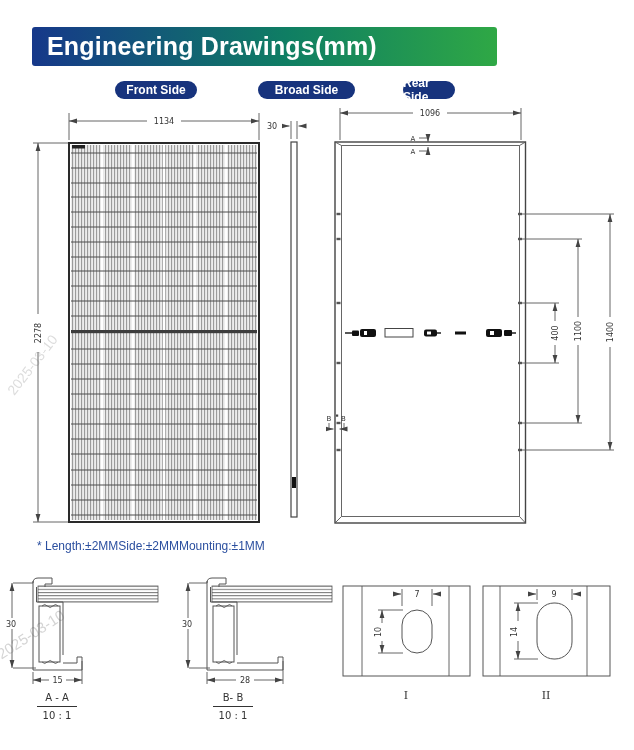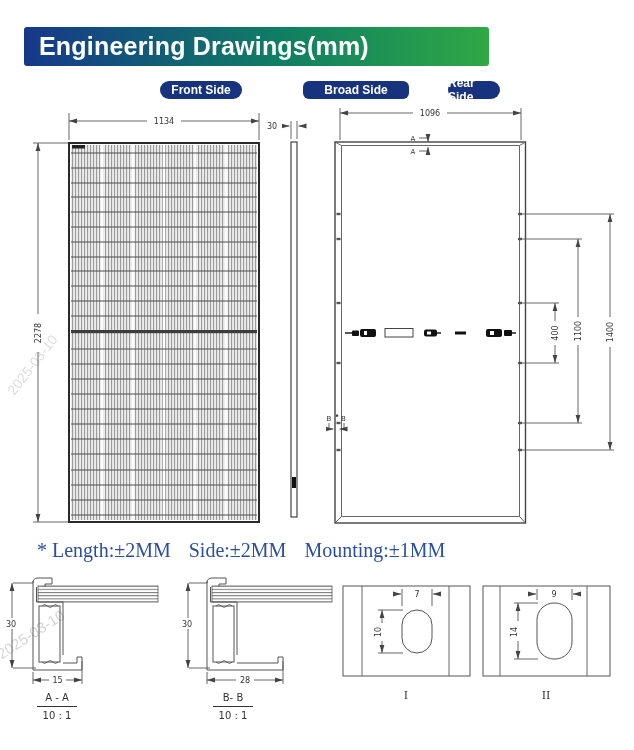--- a/index.html
+++ b/index.html
@@ -1,28 +1,28 @@
 <!DOCTYPE html>
 <html><head>
 <meta charset="utf-8">
 <style>
   html,body{margin:0;padding:0;background:#fff;}
   .canvas{position:relative;width:634px;height:750px;background:#fff;overflow:hidden;
           font-family:"Liberation Sans",sans-serif;}
-  .header{position:absolute;left:24px;top:27px;width:465px;height:39px;border-radius:3px;
+  .header{position:absolute;left:32px;top:27px;width:465px;height:39px;border-radius:3px;
           background:linear-gradient(90deg,#16388a 0%,#0f7e63 55%,#2fa845 100%);
           display:flex;align-items:center;padding-left:15px;box-sizing:border-box;}
   .header h1{margin:0;color:#fff;font-size:25px;font-weight:bold;letter-spacing:.2px;}
   .pill{position:absolute;top:81px;height:18px;border-radius:9px;background:#17337d;color:#fff;
-        font-size:12px;font-weight:bold;display:flex;align-items:center;justify-content:center;margin-left:45px;}
+        font-size:12px;font-weight:bold;display:flex;align-items:center;justify-content:center;}
   .pill-front{left:115px;width:82px;}
-  .pill-broad{left:258px;width:106px;border-radius:6px;}
+  .pill-broad{left:258px;width:97px;}
   .pill-rear{left:403px;width:52px;}
-  .tol{position:absolute;left:37px;top:539px;display:flex;gap:18px;color:#2b4f9f;
-       font-size:20px;white-space:nowrap;font-family:Liberation Serif, serif;}
+  .tol{position:absolute;left:37px;top:539px;display:flex;color:#2b4f9f;
+       font-size:12px;white-space:nowrap;}
   .wm{position:absolute;color:rgba(120,120,120,.32);font-size:15px;pointer-events:none;
       white-space:nowrap;}
   .wm1{left:-6px;top:648px;transform:rotate(-33deg);transform-origin:left top;}
   .wm2{left:4px;top:388px;transform:rotate(-52deg);transform-origin:left top;font-size:14px;
        color:rgba(120,120,120,.26);}
   svg{position:absolute;left:0;top:0;}
   svg text{font-family:"DejaVu Sans",sans-serif;fill:#333;}
   .dim{font-size:8px;text-anchor:middle;}
   .mark{font-size:7px;text-anchor:middle;}
   .stitle{font-size:10px;text-anchor:middle;}

